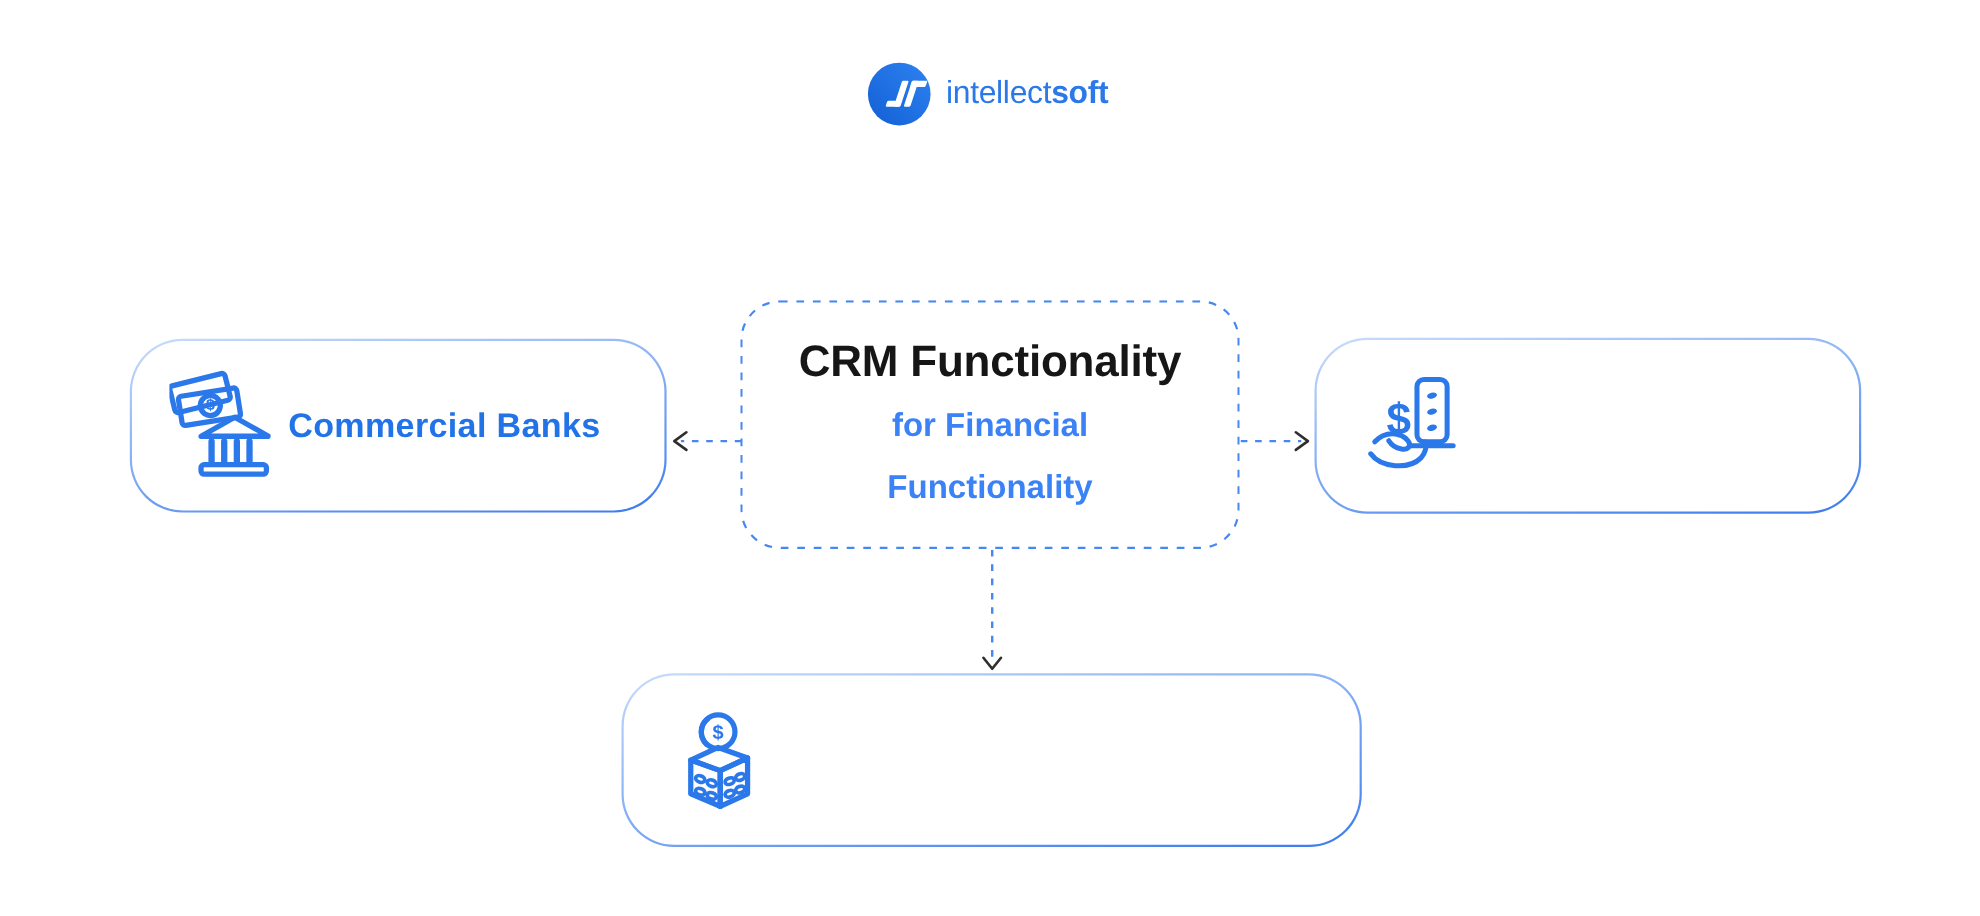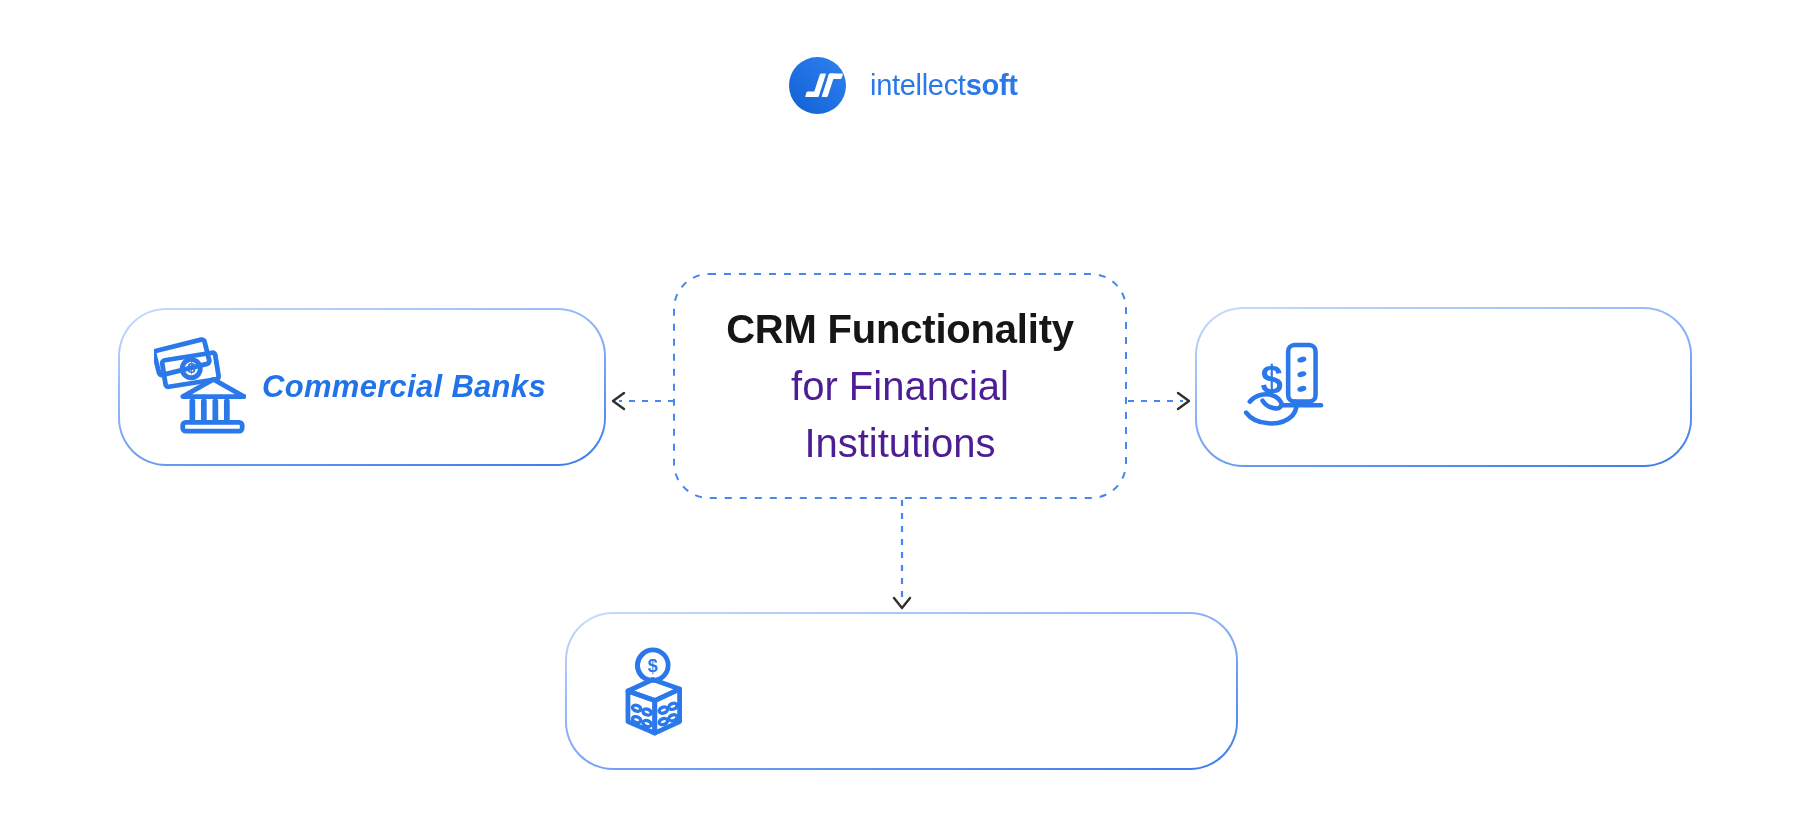--- a/index.html
+++ b/index.html
@@ -10,55 +10,54 @@
     background:#ffffff; overflow:hidden;
   }
 
   
   .logo { position:absolute; left:789px; top:57px; display:flex; align-items:center; gap:14px; }
   .logo-circle {
     width:57px; height:57px; border-radius:50%;
     background:linear-gradient(45deg,#1160d4 0%,#2f82f2 100%);
     flex:0 0 auto;
   }
-  .logo-text { font-size:29px; color:#2b79e9; letter-spacing:-0.3px; white-space:nowrap;margin-left:10px; }
+  .logo-text { font-size:29px; color:#2b79e9; letter-spacing:-0.3px; white-space:nowrap; }
   .logo-text .reg { font-weight:400; }
   .logo-text .bld { font-weight:700; }
 
   
   .card {
     position:absolute; border-radius:48px; padding:2px;
     background:linear-gradient(170deg,#c9dcfb 0%,#8fb5f5 40%,#3b7bee 100%);
   }
   .card-inner {
     width:100%; height:100%; border-radius:46px; background:#ffffff;
     display:flex; align-items:center;
   }
   .card-label {
     font-weight:700; font-size:31px; color:#2273e8; letter-spacing:0.3px;
     white-space:nowrap;
-    font-style:italic;
   }
   .card-left   { left:118px;  top:308px; width:488px; height:158px; }
   .card-left   .card-inner { padding-left:34px; gap:16px; }
   .card-right  { left:1195px; top:307px; width:497px; height:160px; }
   .card-right  .card-inner { padding-left:40px; gap:6px; }
   .card-bottom { left:565px;  top:612px; width:673px; height:158px; }
   .card-bottom .card-inner { padding-left:38px; gap:10px; }
   .node-icon { flex:0 0 auto; display:block; }
 
   
   .center-card {
     position:absolute; left:673px; top:273px; width:454px; height:226px;
     display:flex; flex-direction:column; justify-content:center; align-items:center;
     text-align:center;
   }
   .center-card .dash-frame { position:absolute; inset:0; }
   .center-title   { font-weight:700; font-size:40px; color:#161616; line-height:57px; letter-spacing:-0.2px; }
-  .center-subline { font-weight:400; font-size:40px; color:#4c1d95; line-height:57px; }
+  .center-subline { font-weight:700; font-size:30px; color:#3b82f6; line-height:57px; }
 
   
   .connector { position:absolute; }
   .conn-left  { left:604px;  top:389px; }
   .conn-right { left:1126px; top:389px; }
   .conn-down  { left:890px;  top:500px; }
 </style>
 </head>
 <body>
 
@@ -77,21 +76,21 @@
     </div>
     <div class="logo-text"><span class="reg">intellect</span><span class="bld">soft</span></div>
   </div>
 
   <div class="center-card">
     <svg class="dash-frame" width="454" height="226" viewBox="0 0 454 226">
       <rect x="1" y="1" width="452" height="224" rx="35" fill="none" stroke="#4687f0" stroke-width="2" stroke-dasharray="7 8"></rect>
     </svg>
     <div class="center-title">CRM Functionality</div>
     <div class="center-subline">for Financial</div>
-    <div class="center-subline">Institutions</div>
+    <div class="center-subline">Functionality</div>
   </div>
 
   <div class="card card-left">
     <div class="card-inner">
       <svg class="node-icon" width="92" height="104" viewBox="0 0 96 104">
         <g stroke="#2b78ea" stroke-width="5" fill="none" stroke-linecap="round" stroke-linejoin="round">
           <rect x="2" y="8" width="54" height="26" rx="3" transform="rotate(-14 29 21)"></rect>
           <rect x="10" y="20" width="56" height="28" rx="3" transform="rotate(-9 38 34)"></rect>
           <circle cx="39" cy="33" r="9.5" transform="rotate(-9 38 34)"></circle>
           <path d="M30 62 L62 44 L94 62 Z"></path>

